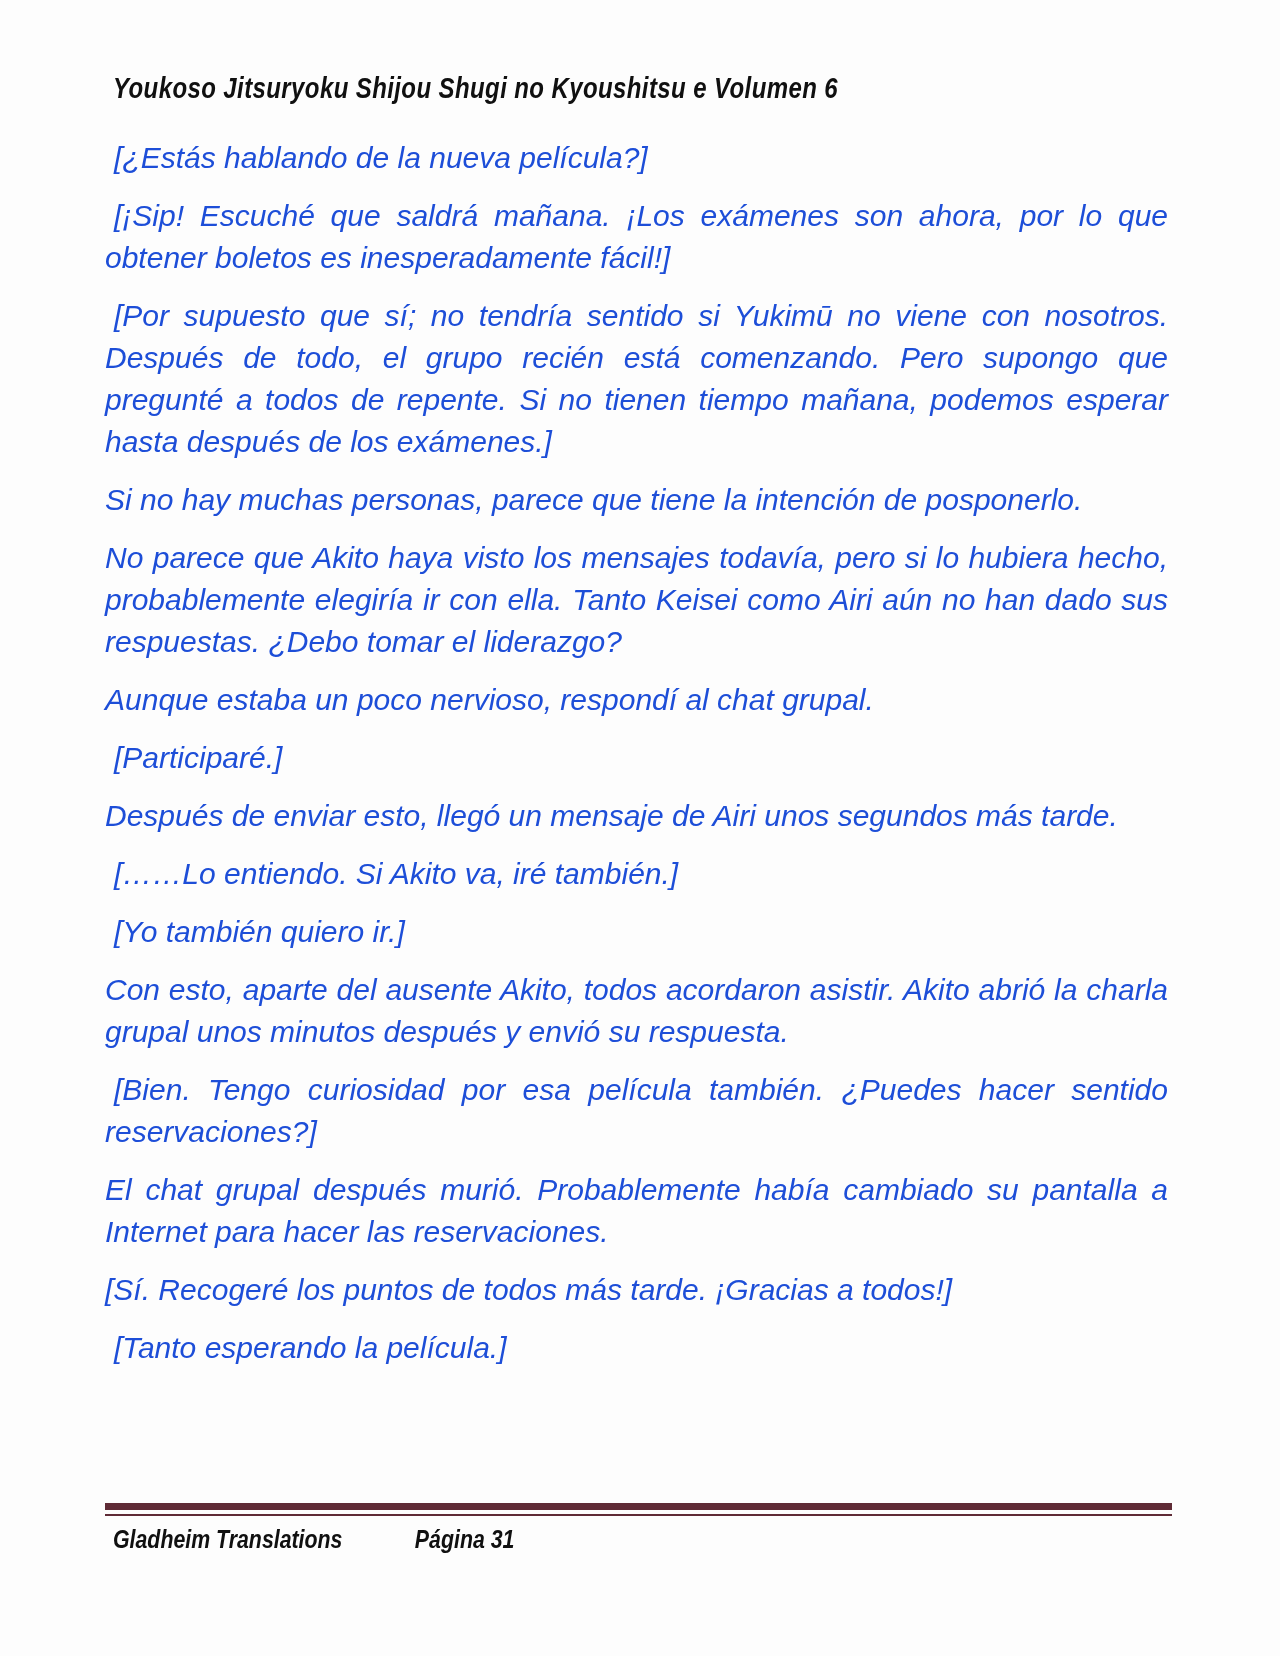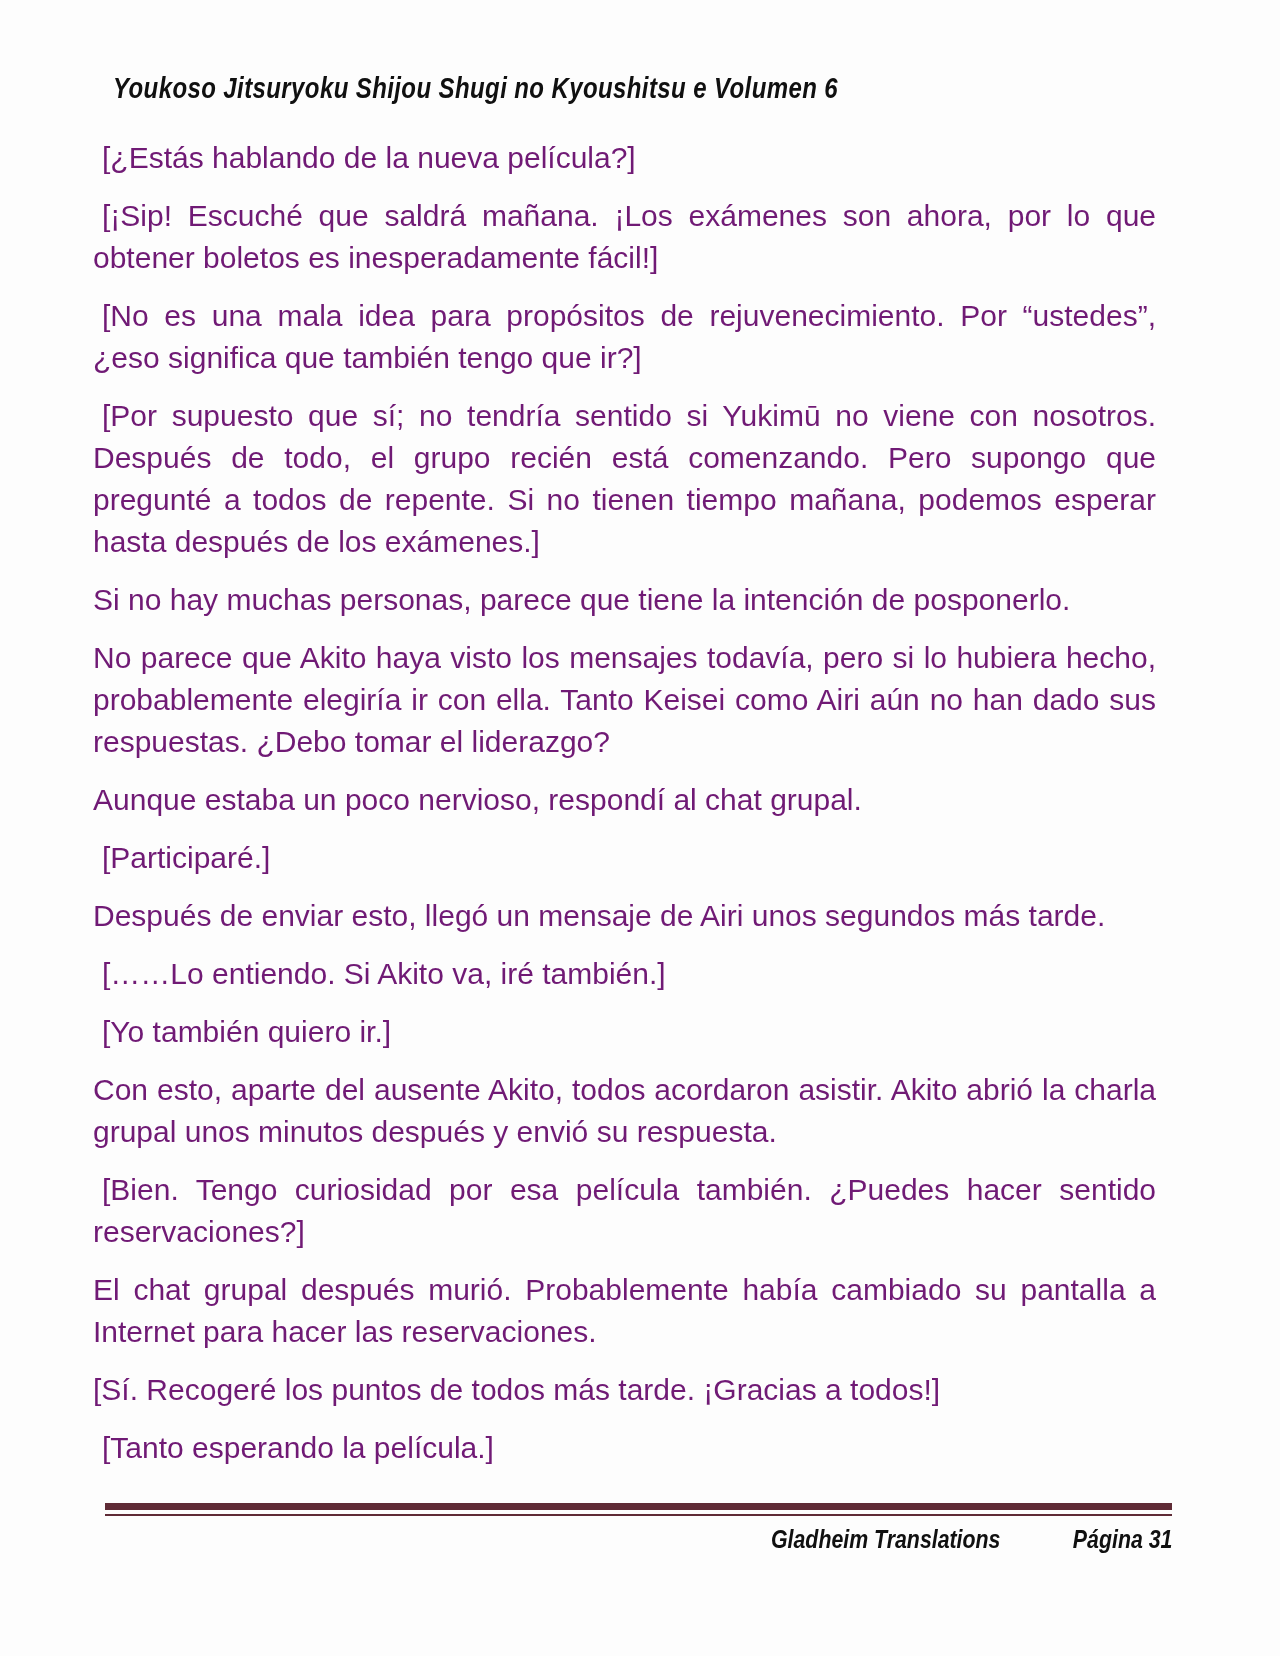--- a/index.html
+++ b/index.html
@@ -25,67 +25,67 @@
     font-size: 30px;
     letter-spacing: 0.5px;
     white-space: nowrap;
     transform: scaleX(0.80);
     transform-origin: 0 50%;
     color: #101010;
   }
 
   .content {
     position: absolute;
-    left: 93px;
+    left: 105px;
     top: 137px;
     width: 1063px;
     font-size: 30px;
     line-height: 42px;
     text-align: justify;
-    color: #701a75;
+    color: #1d4ed8;
+    font-style: italic;
   }
   .content p { margin: 0 0 16px 0; }
   .content p.indent { text-indent: 9px; }
 
   .footer-rule {
     position: absolute;
     left: 105px;
     top: 1503px;
     width: 1067px;
   }
   .footer-rule .thick { height: 7px; background: #5f2b36; }
   .footer-rule .thin  { height: 2px; background: #5f2b36; margin-top: 4px; }
 
   .footer-row {
     position: absolute;
     left: 113px;
     top: 1524px;
     width: 1059px;
     display: flex;
-    justify-content: flex-end;
+    justify-content: flex-start;
     align-items: baseline;
     font-style: italic;
     font-weight: 700;
     font-size: 26px;
     color: #101010;
   }
   .footer-row .left  { transform: scaleX(0.82); transform-origin: 0 50%;   white-space: nowrap; }
   .footer-row .right { transform: scaleX(0.82); transform-origin: 100% 50%; white-space: nowrap; }
 </style>
 </head>
 <body>
 
 <div class="page">
 
   <div class="header-title">Youkoso Jitsuryoku Shijou Shugi no Kyoushitsu e Volumen 6</div>
 
   <div class="content" id="content">
       <p class="indent">[¿Estás hablando de la nueva película?]</p>
       <p class="indent">[¡Sip! Escuché que saldrá mañana. ¡Los exámenes son ahora, por lo que obtener boletos es inesperadamente fácil!]</p>
-      <p class="indent">[No es una mala idea para propósitos de rejuvenecimiento. Por “ustedes”, ¿eso significa que también tengo que ir?]</p>
       <p class="indent">[Por supuesto que sí; no tendría sentido si Yukimū no viene con nosotros. Después de todo, el grupo recién está comenzando. Pero supongo que pregunté a todos de repente. Si no tienen tiempo mañana, podemos esperar hasta después de los exámenes.]</p>
       <p class="">Si no hay muchas personas, parece que tiene la intención de posponerlo.</p>
       <p class="">No parece que Akito haya visto los mensajes todavía, pero si lo hubiera hecho, probablemente elegiría ir con ella. Tanto Keisei como Airi aún no han dado sus respuestas. ¿Debo tomar el liderazgo?</p>
       <p class="">Aunque estaba un poco nervioso, respondí al chat grupal.</p>
       <p class="indent">[Participaré.]</p>
       <p class="">Después de enviar esto, llegó un mensaje de Airi unos segundos más tarde.</p>
       <p class="indent">[……Lo entiendo. Si Akito va, iré también.]</p>
       <p class="indent">[Yo también quiero ir.]</p>
       <p class="">Con esto, aparte del ausente Akito, todos acordaron asistir. Akito abrió la charla grupal unos minutos después y envió su respuesta.</p>
       <p class="indent">[Bien. Tengo curiosidad por esa película también. ¿Puedes hacer sentido reservaciones?]</p>

